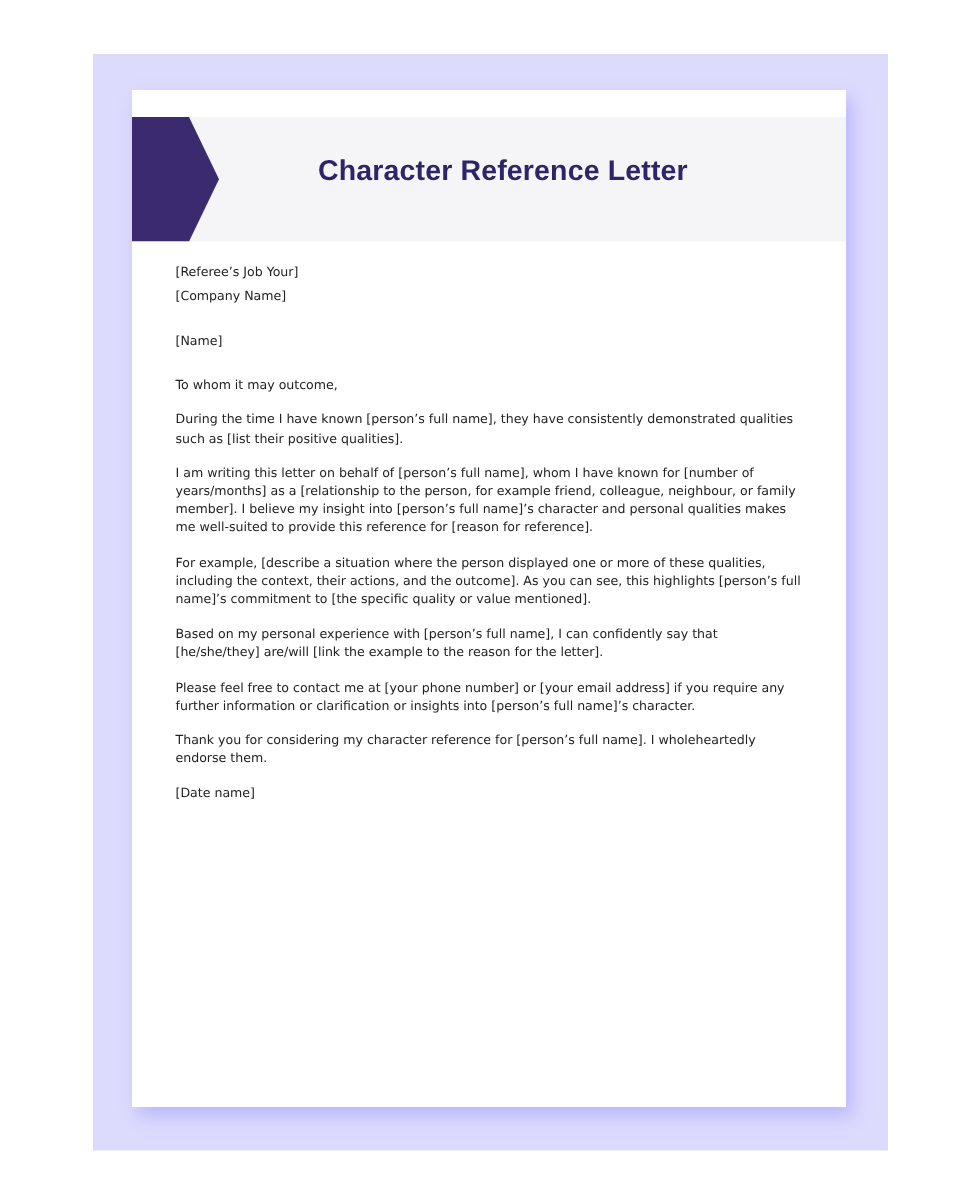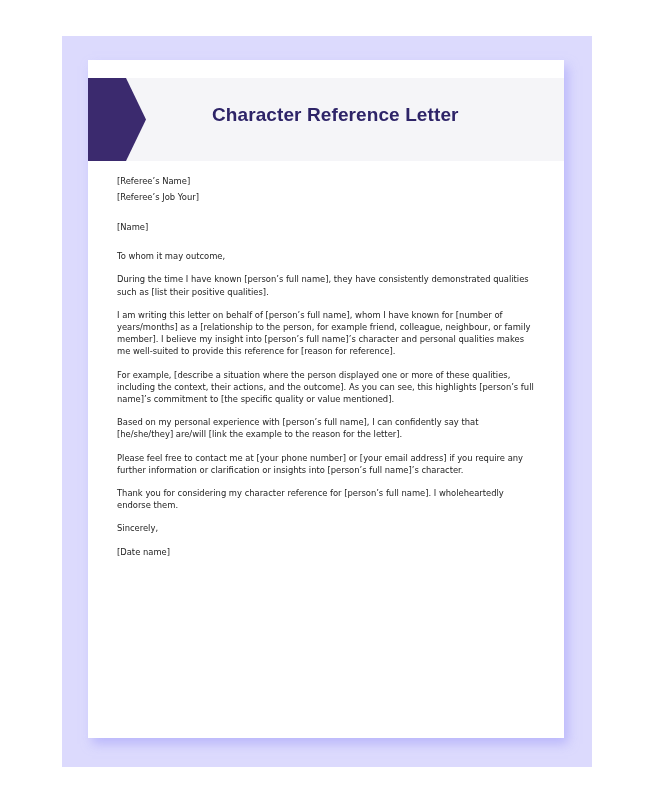--- a/index.html
+++ b/index.html
@@ -26,27 +26,26 @@
 <div class="page">
   <div class="header-band">
     <svg class="arrow" viewBox="0 0 58 83" width="58" height="83">
       <polygon points="0,0 38,0 58,41.5 38,83 0,83" fill="#3b2a6e"></polygon>
     </svg>
     <div class="title">Character Reference Letter</div>
   </div>
 
   <div class="body">
     <div class="addr">
-      <p>[Referee’s Name]</p>
       <p>[Referee’s Job Your]</p>
+      <p>[Company Name]</p>
     </div>
     <p class="gap-date">[Name]</p>
     <p class="gap-greet">To whom it may outcome,</p>
     <p class="para">During the time I have known [person’s full name], they have consistently demonstrated qualities such as [list their positive qualities].</p>
     <p class="para">I am writing this letter on behalf of [person’s full name], whom I have known for [number of years/months] as a [relationship to the person, for example friend, colleague, neighbour, or family member]. I believe my insight into [person’s full name]’s character and personal qualities makes me well-suited to provide this reference for [reason for reference].</p>
     <p class="para">For example, [describe a situation where the person displayed one or more of these qualities, including the context, their actions, and the outcome]. As you can see, this highlights [person’s full name]’s commitment to [the specific quality or value mentioned].</p>
     <p class="para">Based on my personal experience with [person’s full name], I can confidently say that [he/she/they] are/will [link the example to the reason for the letter].</p>
     <p class="para">Please feel free to contact me at [your phone number] or [your email address] if you require any further information or clarification or insights into [person’s full name]’s character.</p>
     <p class="para">Thank you for considering my character reference for [person’s full name]. I wholeheartedly endorse them.</p>
-    <p class="para">Sincerely,</p>
     <p class="para">[Date name]</p>
   </div>
 </div>
 
 </body></html>

